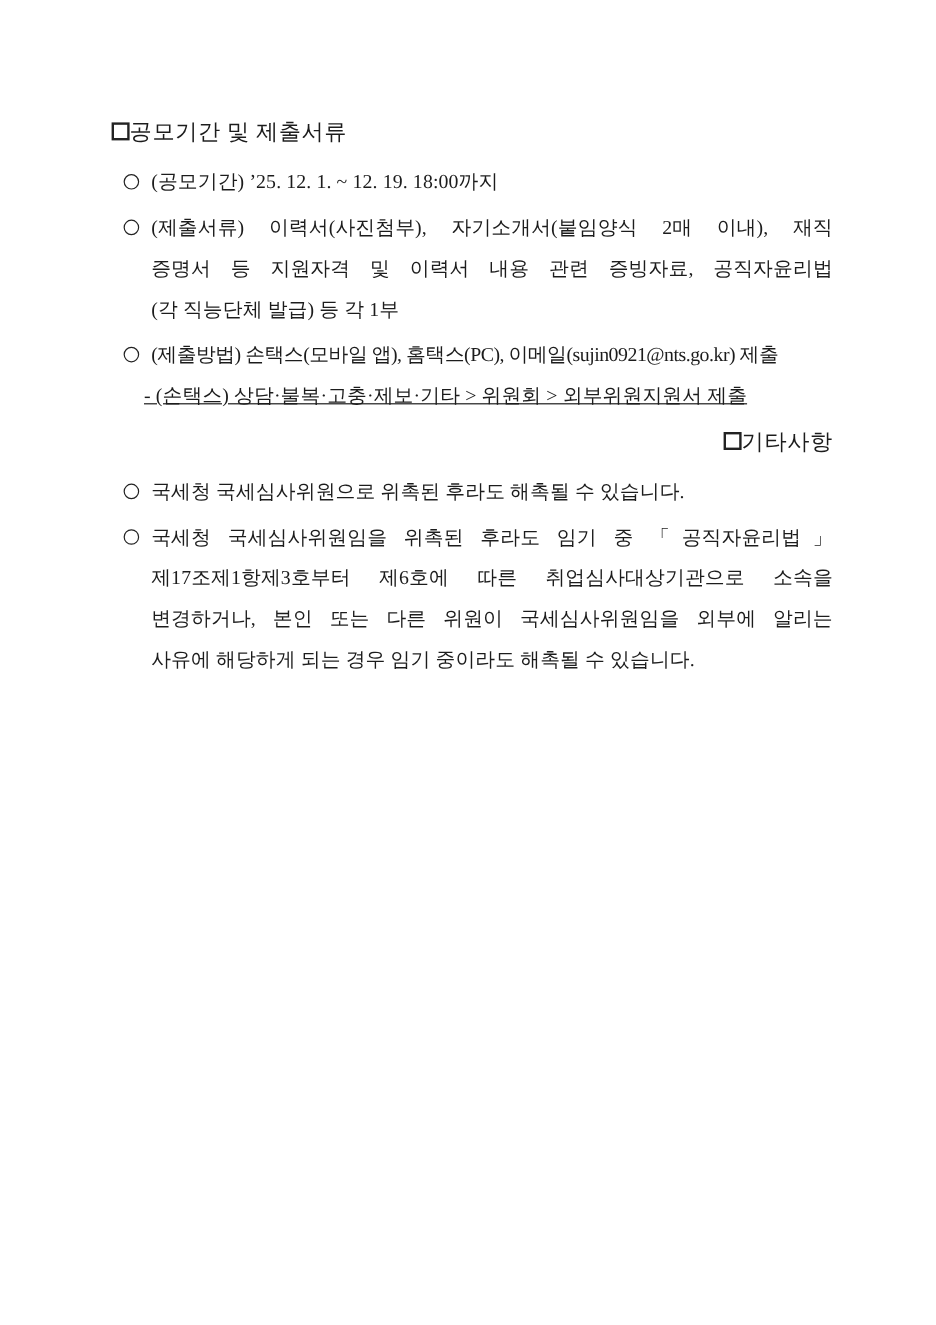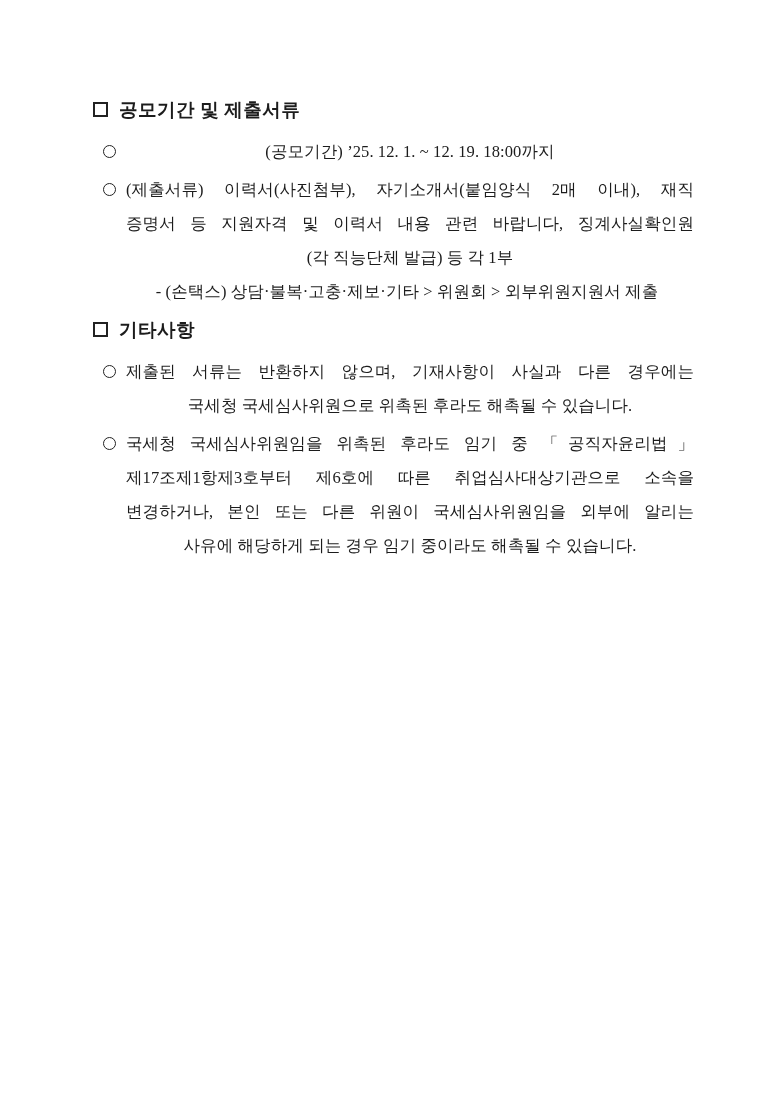--- a/index.html
+++ b/index.html
@@ -16,60 +16,59 @@
   }
   .doc {
     position: absolute;
     left: 93px;
     top: 97px;
     width: 601px;
   }
   .section-heading {
     display: flex;
     align-items: center;
-    gap: 11px;
     height: 24px;
     font-size: 18.5px;
-    font-weight: 700;
+    font-weight: 400;
     letter-spacing: 0.5px;
     margin-bottom: 14px;
   }
-  .section + .section .section-heading { margin-top: 8px; }
+  .section + .section .section-heading { margin-top: 8px; justify-content: flex-end; }
   .sq-icon {
     flex: 0 0 auto;
     width: 15px;
     height: 15px;
     border: 2px solid #222222;
     background: transparent;
   }
   .item {
     display: grid;
     grid-template-columns: 14px 1fr;
     column-gap: 9px;
     padding-left: 10px;
     margin-top: 4px;
   }
   .item.dash {
     grid-template-columns: 1fr;
     padding-left: 27px;
     margin-top: 0;
+    text-decoration: underline;
   }
   .circle-icon {
     width: 13px;
     height: 13px;
     border: 1.6px solid #222222;
     border-radius: 50%;
     margin-top: 10px;
   }
   .ln {
     font-size: 16.5px;
     line-height: 34px;
     white-space: normal;
     letter-spacing: 0.1px;
-    text-align: center;
   }
   .ln.j {
     text-align: justify;
     text-align-last: justify;
   }
   .ln.tight { letter-spacing: -0.4px; }
 </style>
 </head>
 <body>
 
@@ -86,44 +85,49 @@
         <span class="circle-icon"></span>
         <div>
           <div class="ln">(공모기간) ’25. 12. 1. ~ 12. 19.  18:00까지</div>
         </div>
       </div>
 
       <div class="item">
         <span class="circle-icon"></span>
         <div>
           <div class="ln j">(제출서류) 이력서(사진첨부), 자기소개서(붙임양식 2매 이내), 재직</div>
-          <div class="ln j">증명서 등 지원자격 및 이력서 내용 관련 바랍니다, 징계사실확인원</div>
+          <div class="ln j">증명서 등 지원자격 및 이력서 내용 관련 증빙자료, 공직자윤리법</div>
           <div class="ln">(각 직능단체 발급) 등 각 1부</div>
         </div>
       </div>
 
+      <div class="item">
+        <span class="circle-icon"></span>
+        <div>
+          <div class="ln tight">(제출방법) 손택스(모바일 앱), 홈택스(PC), 이메일(sujin0921@nts.go.kr) 제출</div>
+        </div>
+      </div>
 
       <div class="item dash">
         <div>
           <div class="ln">- (손택스) 상담·불복·고충·제보·기타 &gt; 위원회 &gt; 외부위원지원서 제출</div>
         </div>
       </div>
 
     </div>
 
     <div class="section">
       <div class="section-heading">
         <span class="sq-icon"></span>
         <span>기타사항</span>
       </div>
 
       <div class="item">
         <span class="circle-icon"></span>
         <div>
-          <div class="ln j">제출된 서류는 반환하지 않으며, 기재사항이 사실과 다른 경우에는</div>
           <div class="ln">국세청 국세심사위원으로 위촉된 후라도 해촉될 수 있습니다.</div>
         </div>
       </div>
 
       <div class="item">
         <span class="circle-icon"></span>
         <div>
           <div class="ln j">국세청 국세심사위원임을 위촉된 후라도 임기 중 「공직자윤리법」</div>
           <div class="ln j">제17조제1항제3호부터 제6호에 따른 취업심사대상기관으로 소속을</div>
           <div class="ln j">변경하거나, 본인 또는 다른 위원이 국세심사위원임을 외부에 알리는</div>

